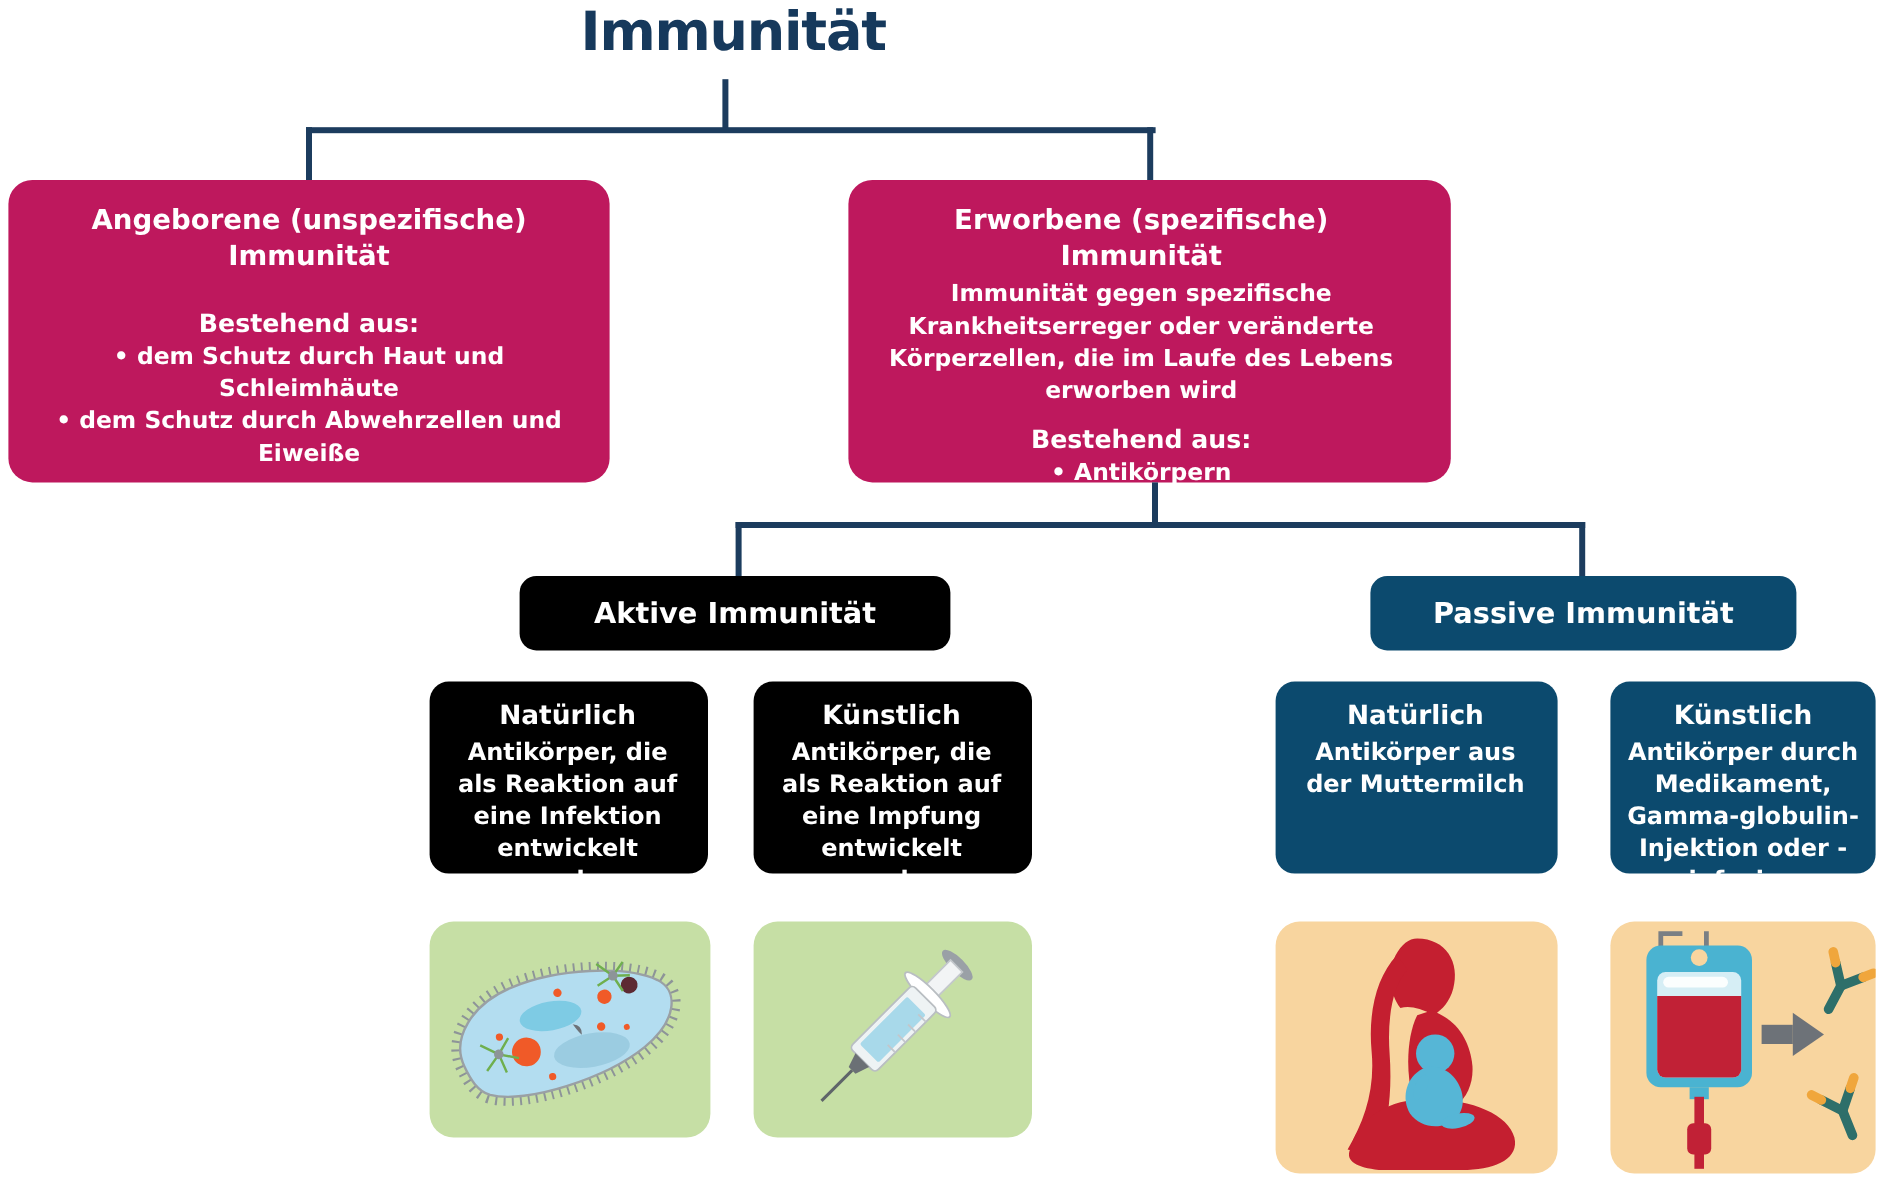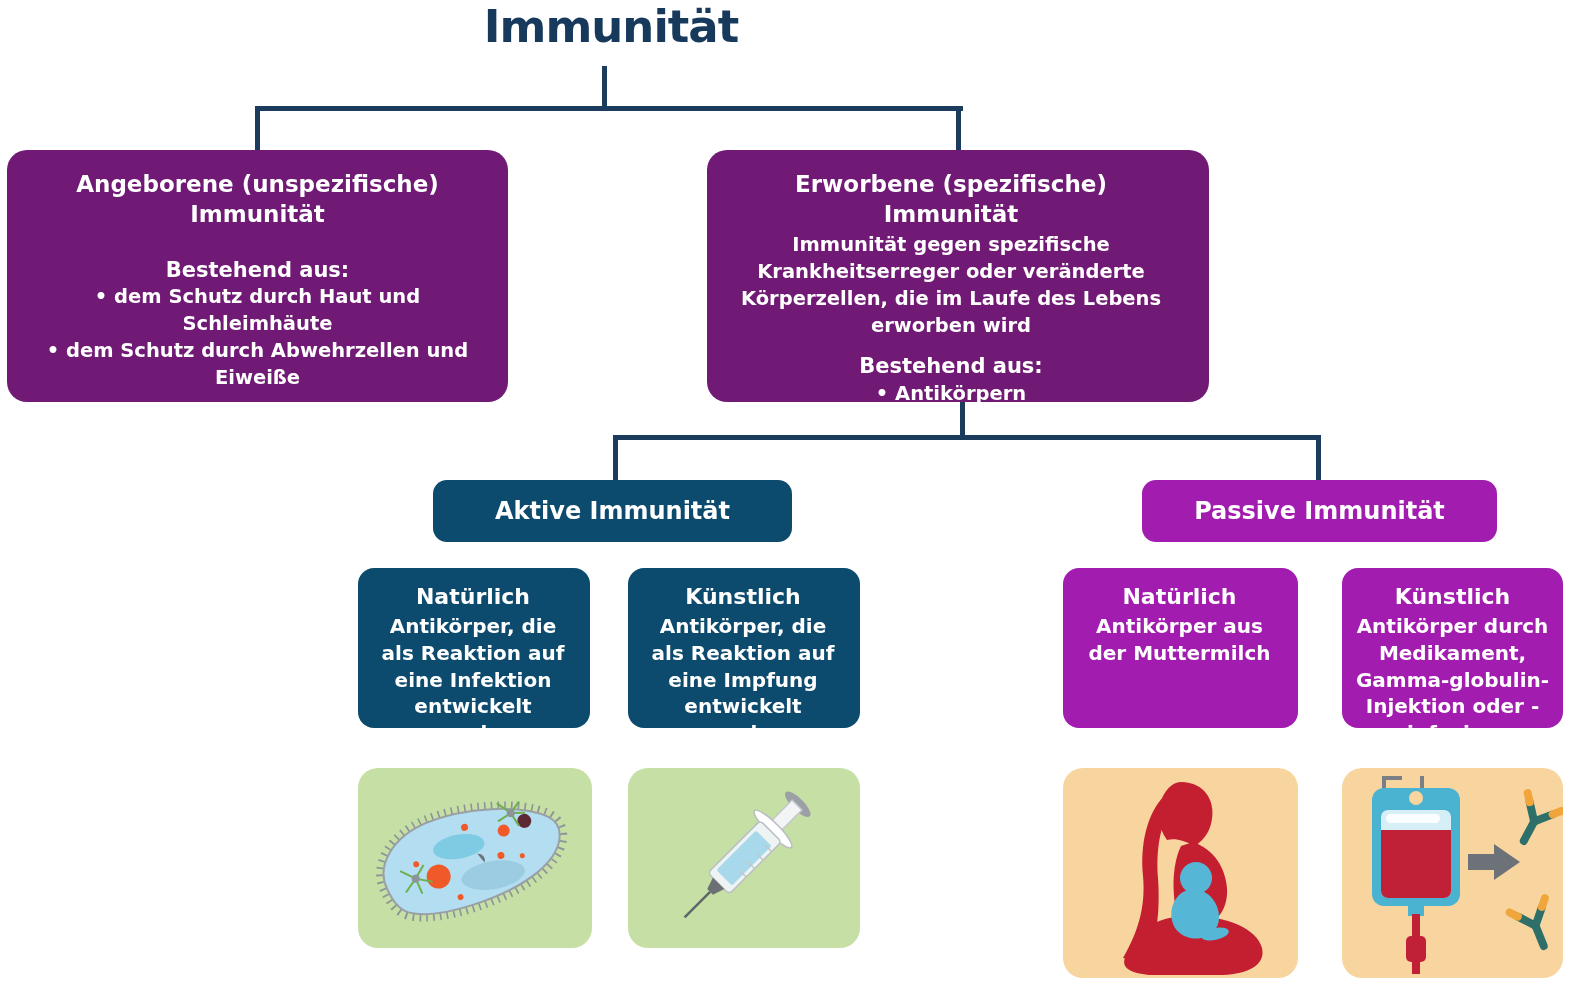--- a/index.html
+++ b/index.html
@@ -3,23 +3,23 @@
 <meta charset="utf-8">
 <style>
   html,body{margin:0;padding:0;background:#ffffff;}
   #stage{
     position:relative;width:1574px;height:983px;background:#ffffff;overflow:hidden;
     font-family:"DejaVu Sans","Liberation Sans",sans-serif;
   }
   .tline{position:absolute;background:#1c3c5e;}
   .box{position:absolute;box-sizing:border-box;color:#ffffff;text-align:center;}
   .rounded{border-radius:20px;}
-  .blue{background:#701a75;}
-  .green{background:#0c4a6e;}
-  .orange{background:#a21caf;}
+  .blue{background:#be185d;}
+  .green{background:#000000;}
+  .orange{background:#0c4a6e;}
   .card-green{background:#c6dfa5;border-radius:20px;}
   .card-orange{background:#f8d59f;border-radius:20px;}
   #main-title{
     position:absolute;left:411px;top:0px;width:400px;text-align:center;
     font-size:45px;font-weight:800;color:#16395c;letter-spacing:-1px;
   }
   .bigbox{padding:20px 18px 0 18px;}
   .bigbox .bb-heading{font-size:23px;font-weight:700;line-height:1.3;}
   .bigbox .bb-sub{font-size:19.5px;font-weight:600;line-height:1.38;margin-top:2px;}
   .bigbox .bb-section{font-size:21px;font-weight:700;margin-top:27px;line-height:1.3;}

